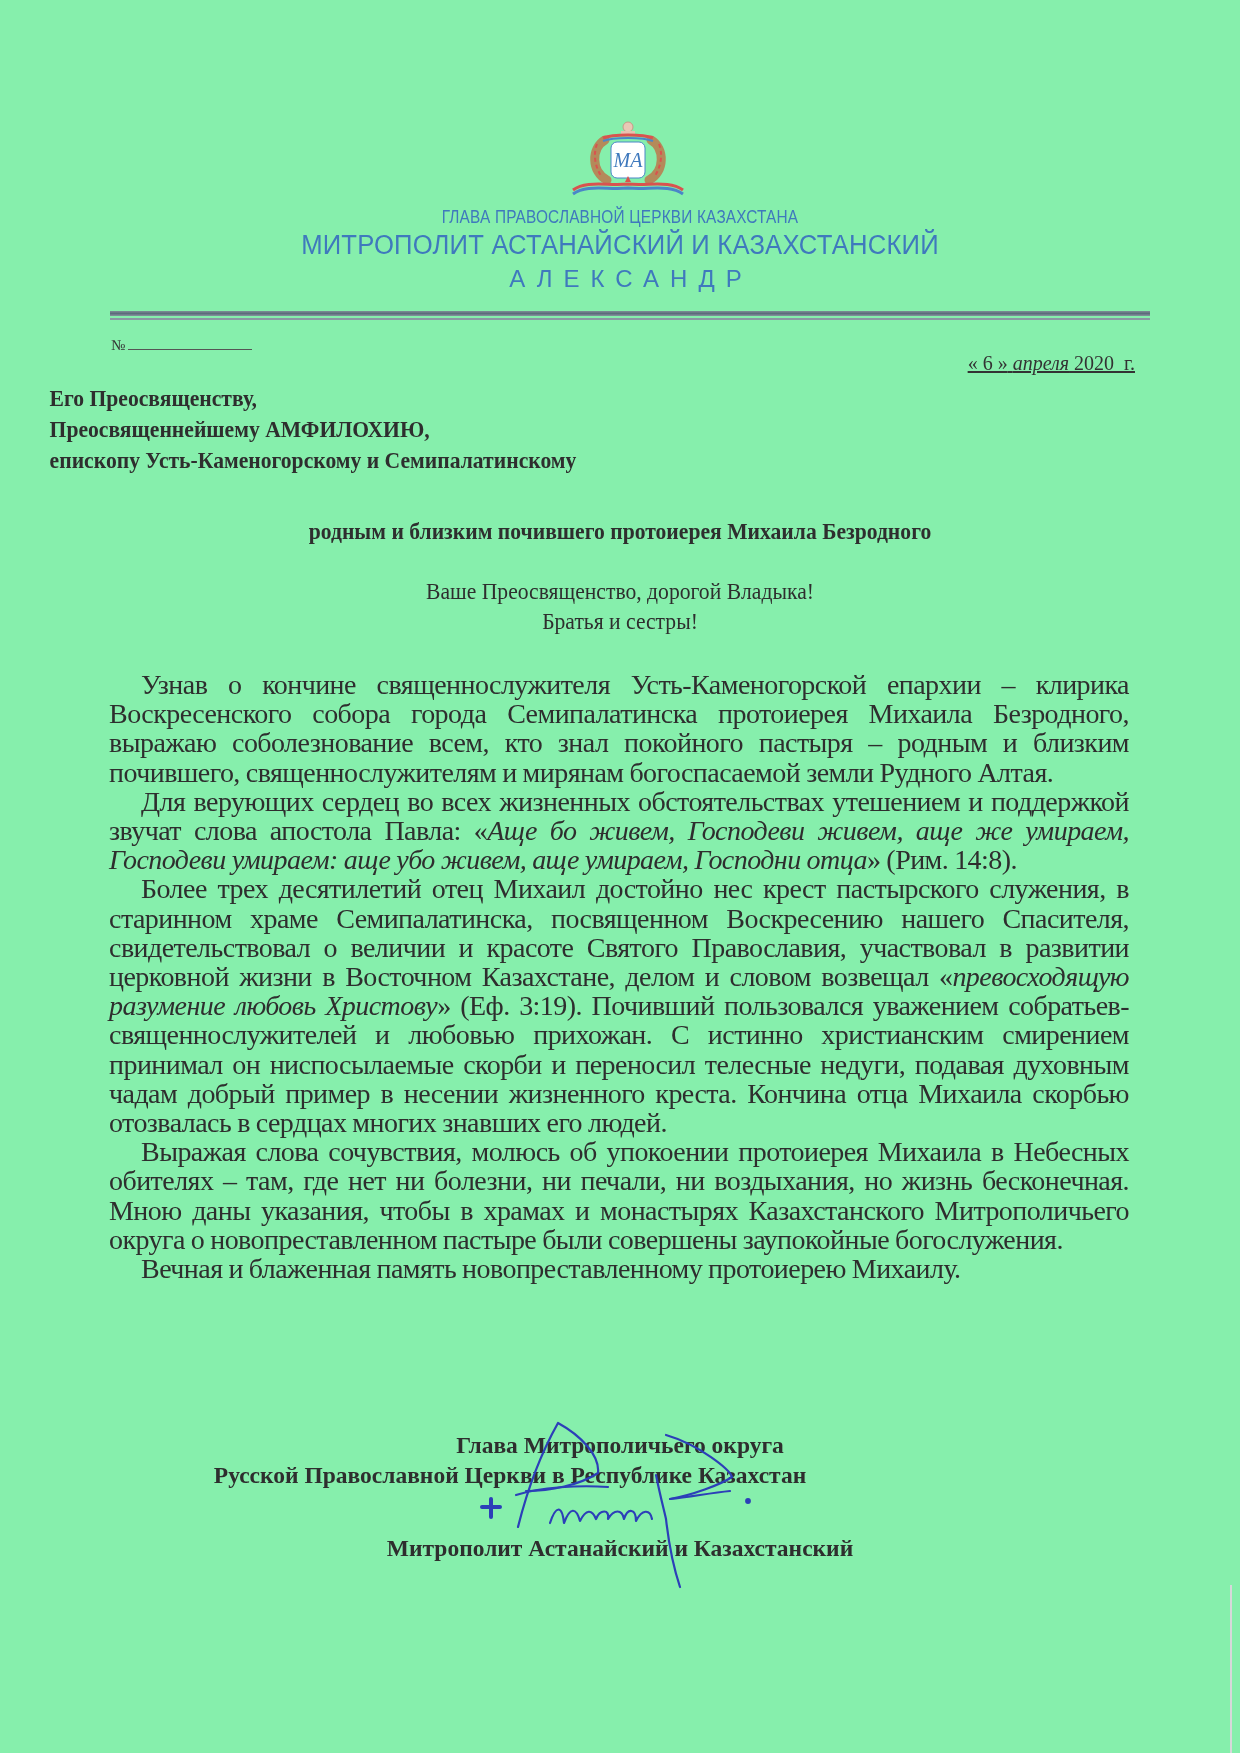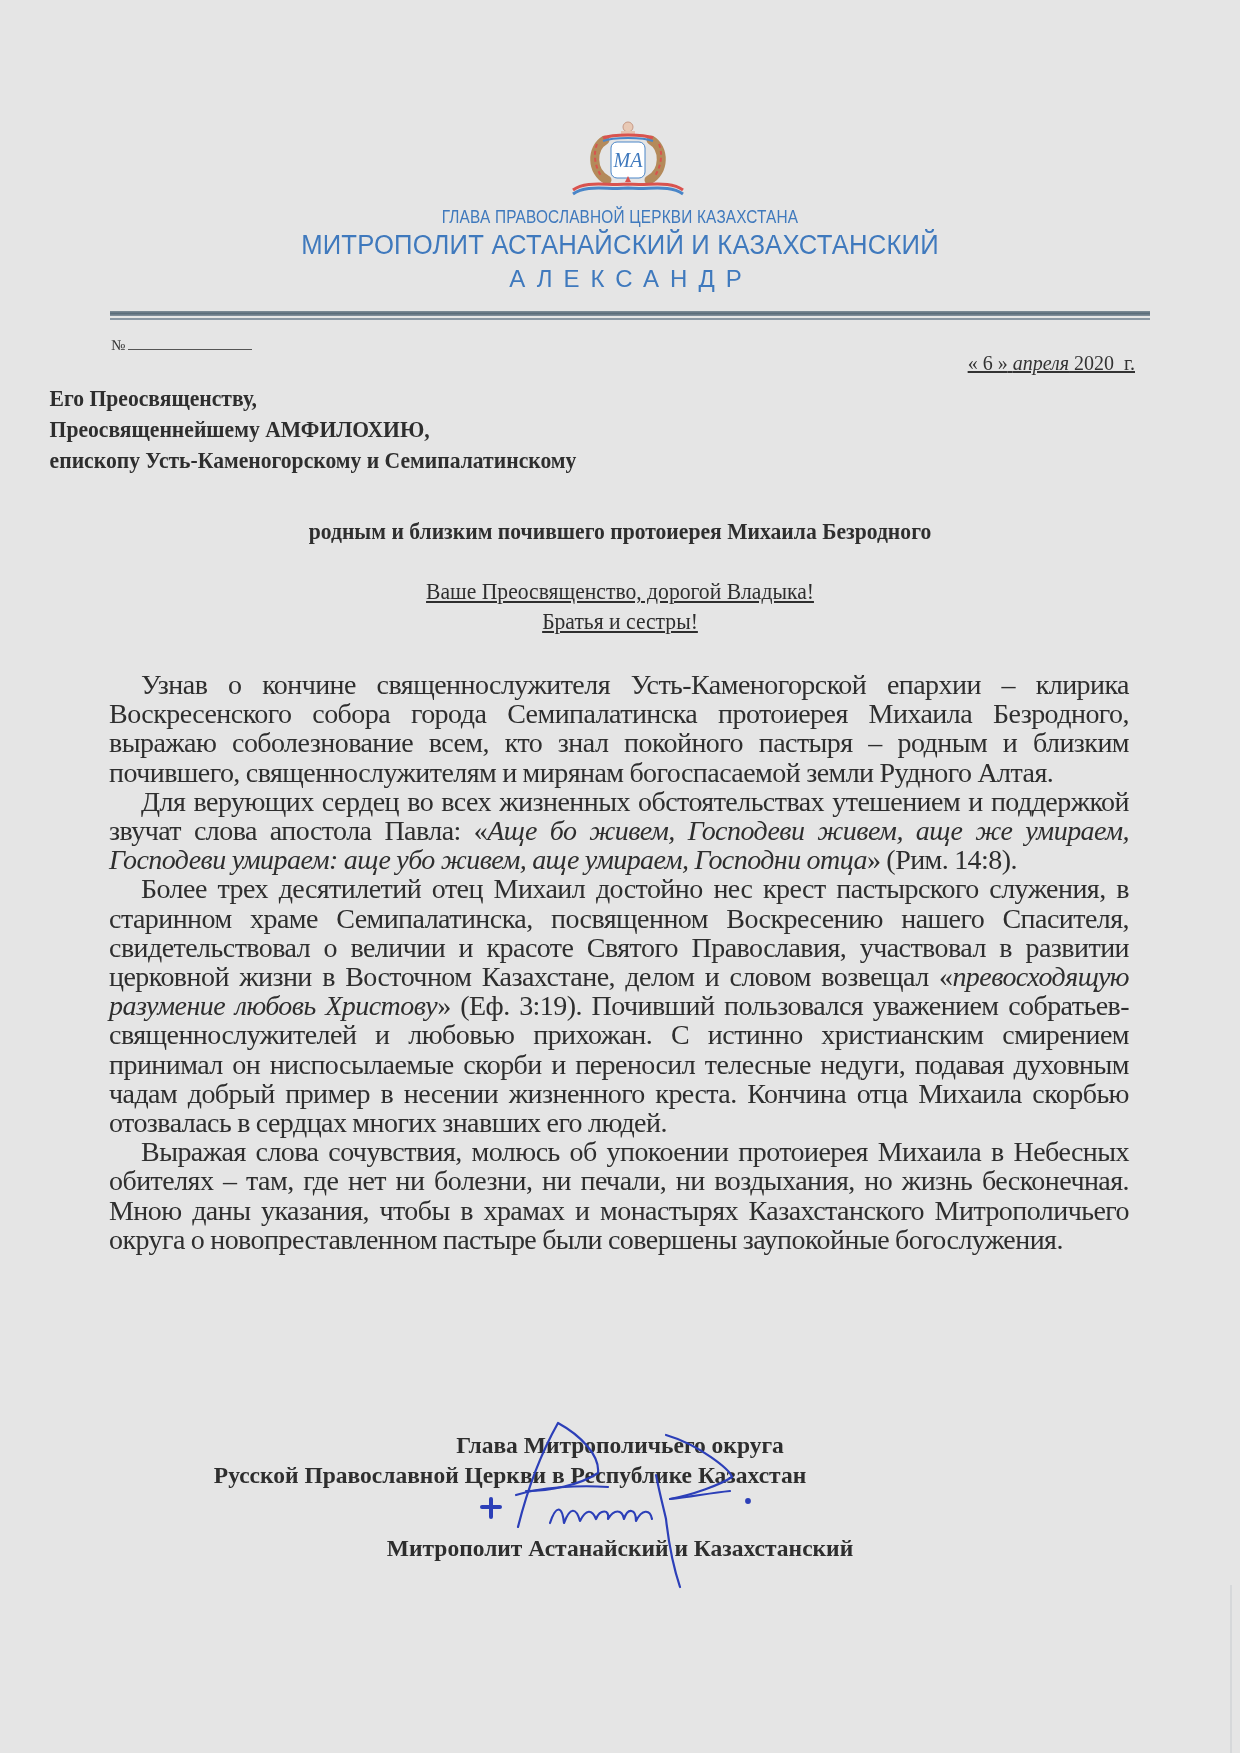--- a/index.html
+++ b/index.html
@@ -12,21 +12,21 @@
       height: 1753px;
       position: relative;
       overflow: hidden;
       font-family: "Liberation Serif", "DejaVu Serif", serif;
       color: #2b2b2b;
     }
     .page {
       position: absolute;
       left: 0; top: 0;
       width: 1240px; height: 1753px;
-      background: #e5e5e5;
+      background: #86efac;
     }
     .right-edge {
       position: absolute;
       right: 8px; top: 1585px;
       width: 2px; height: 168px;
       background: #d6d8da;
     }
     
     .emblem {
       position: absolute;
@@ -121,21 +121,20 @@
       transform: scaleX(0.92);
     }
     .greeting {
       position: absolute;
       left: 0; width: 1240px;
       top: 576px;
       text-align: center;
       font-size: 23.5px;
       line-height: 30px;
       color: #2e2e2e;
-      text-decoration: underline;
     }
     .greeting div { transform: scaleX(0.92); }
     
     .body {
       position: absolute;
       left: 109px; width: 1020px;
       top: 670px;
       font-size: 28px;
       line-height: 29.2px;
       color: #2e2e2e;
@@ -220,20 +219,21 @@
   <div class="greeting">
     <div>Ваше Преосвященство, дорогой Владыка!</div>
     <div>Братья и сестры!</div>
   </div>
 
   <div class="body">
     <p>Узнав о кончине священнослужителя Усть-Каменогорской епархии – клирика Воскресенского собора города Семипалатинска протоиерея Михаила Безродного, выражаю соболезнование всем, кто знал покойного пастыря – родным и близким почившего, священнослужителям и мирянам богоспасаемой земли Рудного Алтая.</p>
     <p><span>Для верующих сердец во всех жизненных обстоятельствах утешением и поддержкой звучат слова апостола Павла: «</span><em>Аще бо живем, Господеви живем, аще же умираем, Господеви умираем: аще убо живем, аще умираем, Господни отца</em><span>» (Рим. 14:8).</span></p>
     <p><span>Более трех десятилетий отец Михаил достойно нес крест пастырского служения, в старинном храме Семипалатинска, посвященном Воскресению нашего Спасителя, свидетельствовал о величии и красоте Святого Православия, участвовал в развитии церковной жизни в Восточном Казахстане, делом и словом возвещал «</span><em>превосходящую разумение любовь Христову</em><span>» (Еф. 3:19). Почивший пользовался уважением собратьев-священнослужителей и любовью прихожан. С истинно христианским смирением принимал он ниспосылаемые скорби и переносил телесные недуги, подавая духовным чадам добрый пример в несении жизненного креста. Кончина отца Михаила скорбью отозвалась в сердцах многих знавших его людей.</span></p>
     <p>Выражая слова сочувствия, молюсь об упокоении протоиерея Михаила в Небесных обителях – там, где нет ни болезни, ни печали, ни воздыхания, но жизнь бесконечная. Мною даны указания, чтобы в храмах и монастырях Казахстанского Митрополичьего округа о новопреставленном пастыре были совершены заупокойные богослужения.</p>
+    <p class="last">Вечная и блаженная память новопреставленному протоиерею Михаилу.</p>
   </div>
 
   <div class="sig">
     <div class="line1">Глава Митрополичьего округа</div>
     <div class="line2">Русской Православной Церкви в Республике Казахстан</div>
     <div class="line3">Митрополит Астанайский и Казахстанский</div>
   </div>
 
   <svg class="signature" viewBox="0 0 440 175">
     <g fill="none" stroke="#2c3fb8" stroke-width="2.2" stroke-linecap="round" stroke-linejoin="round">

